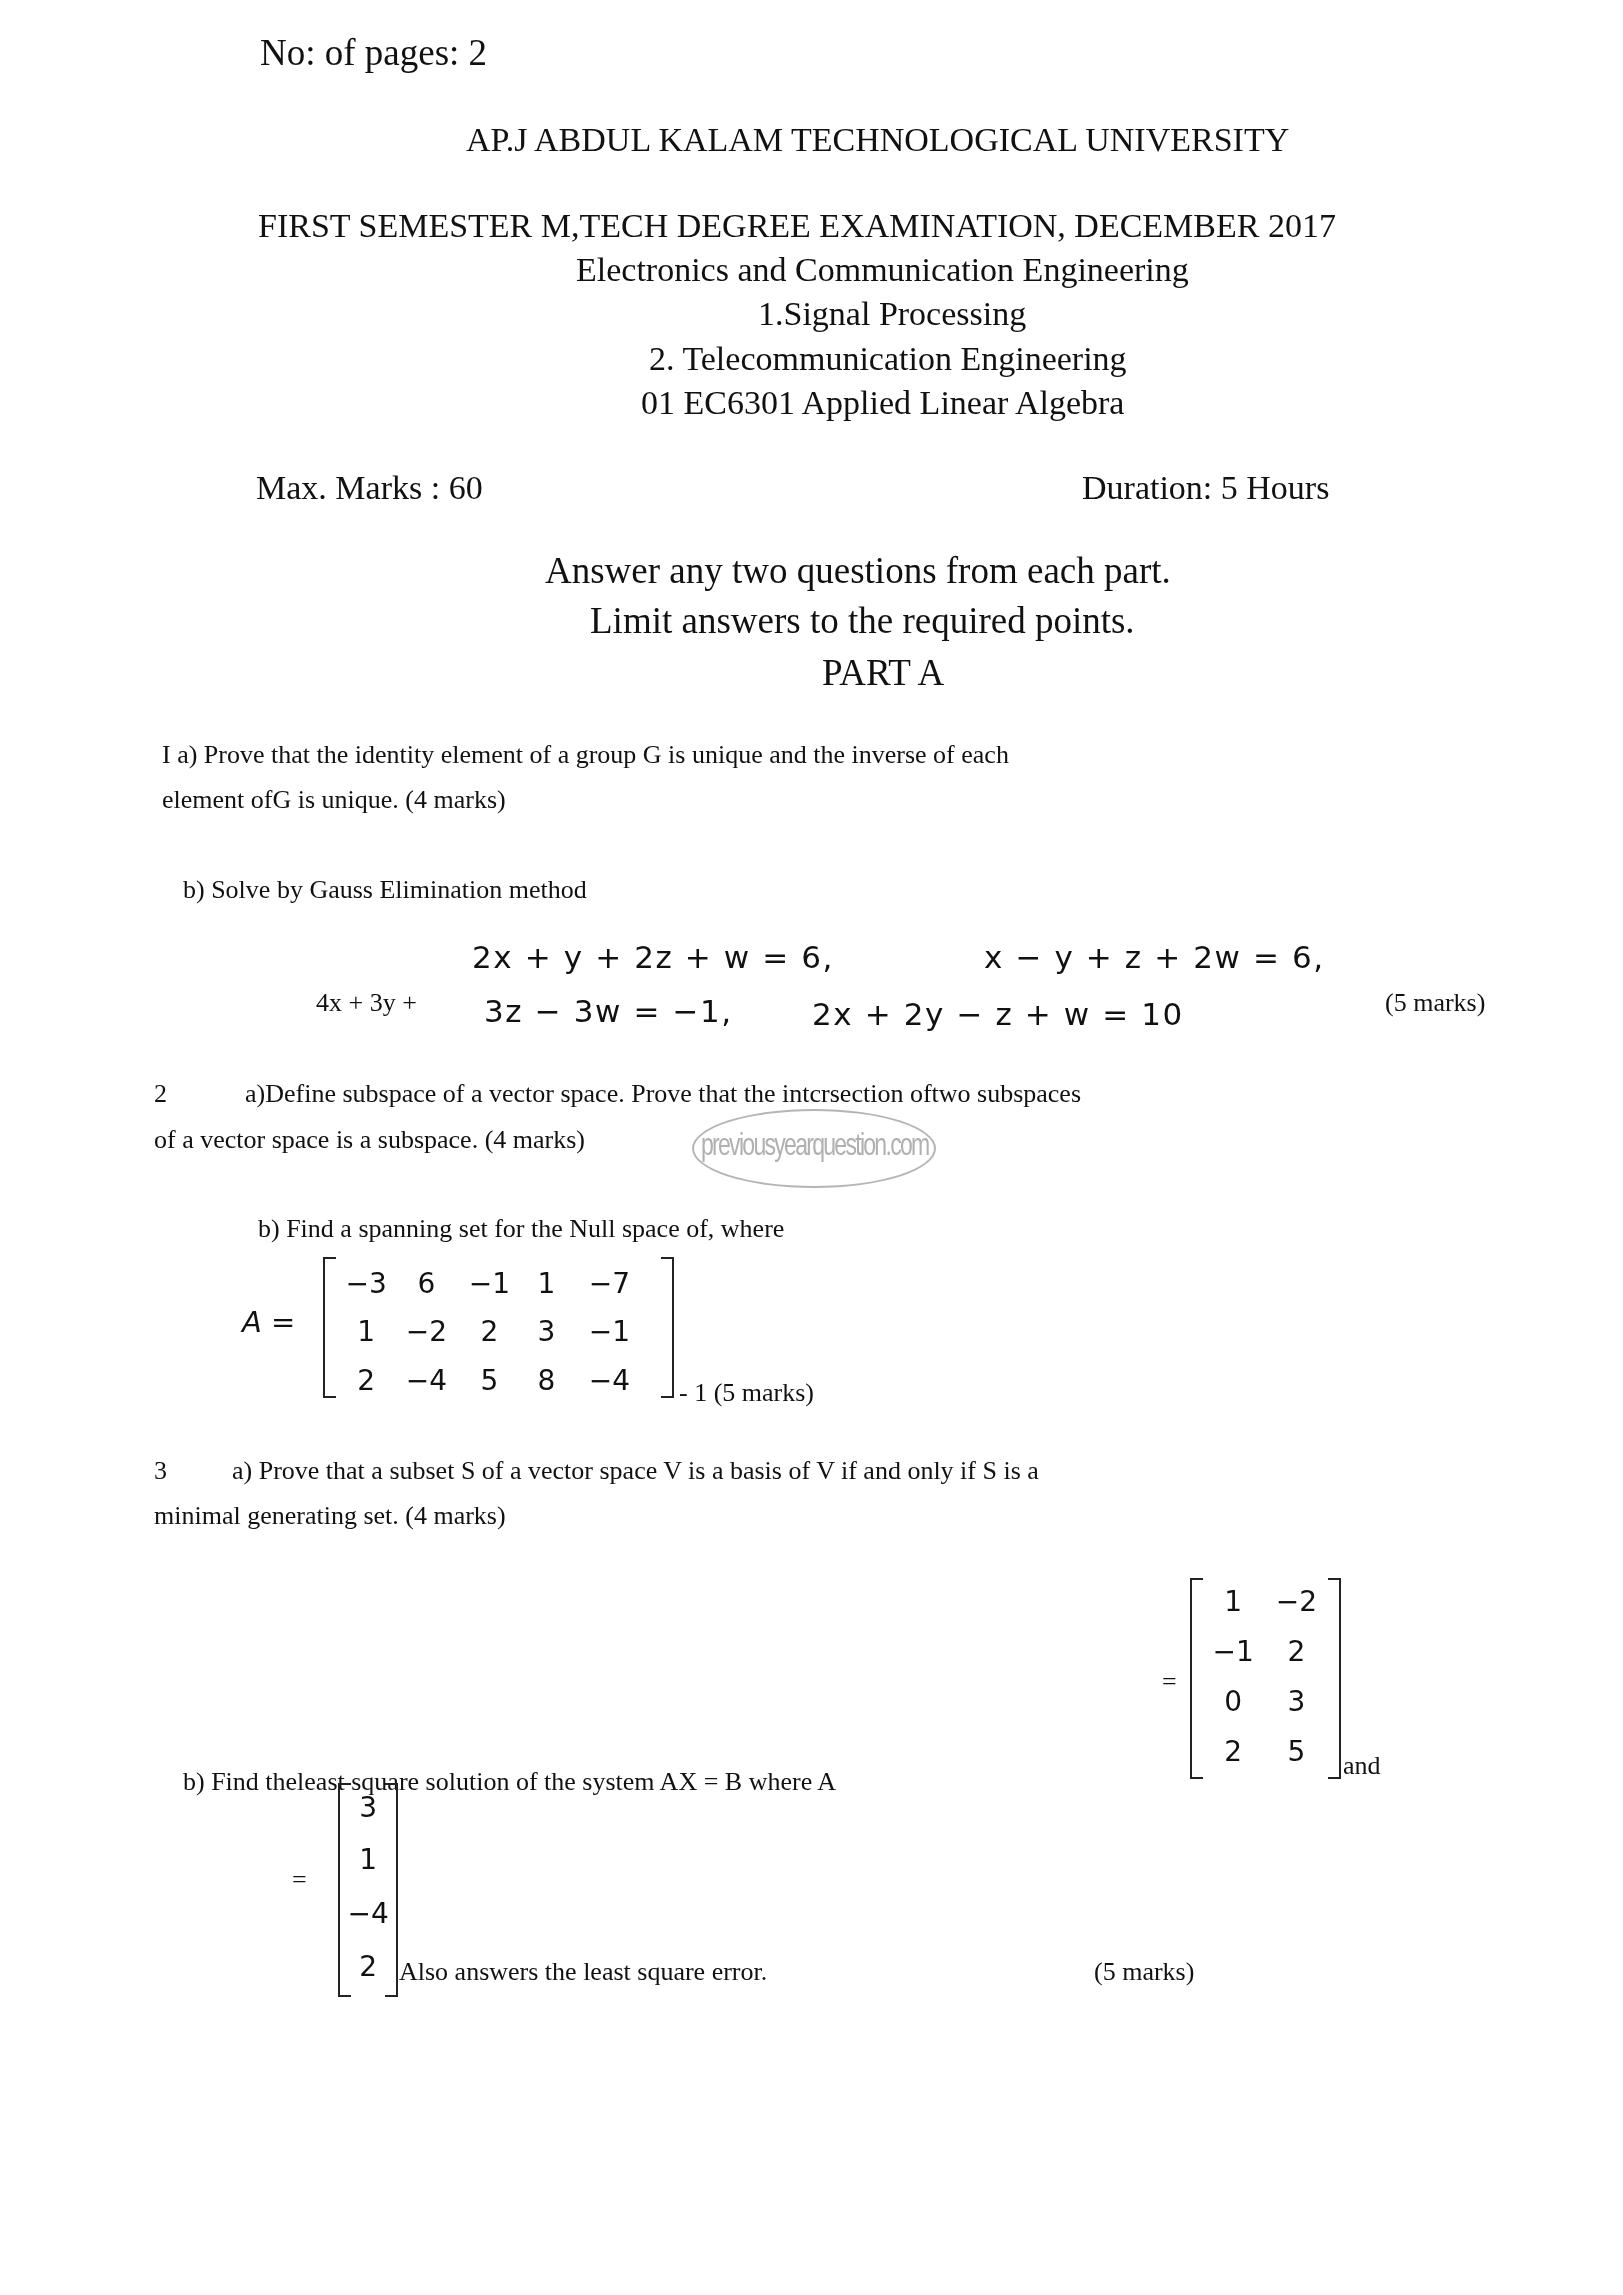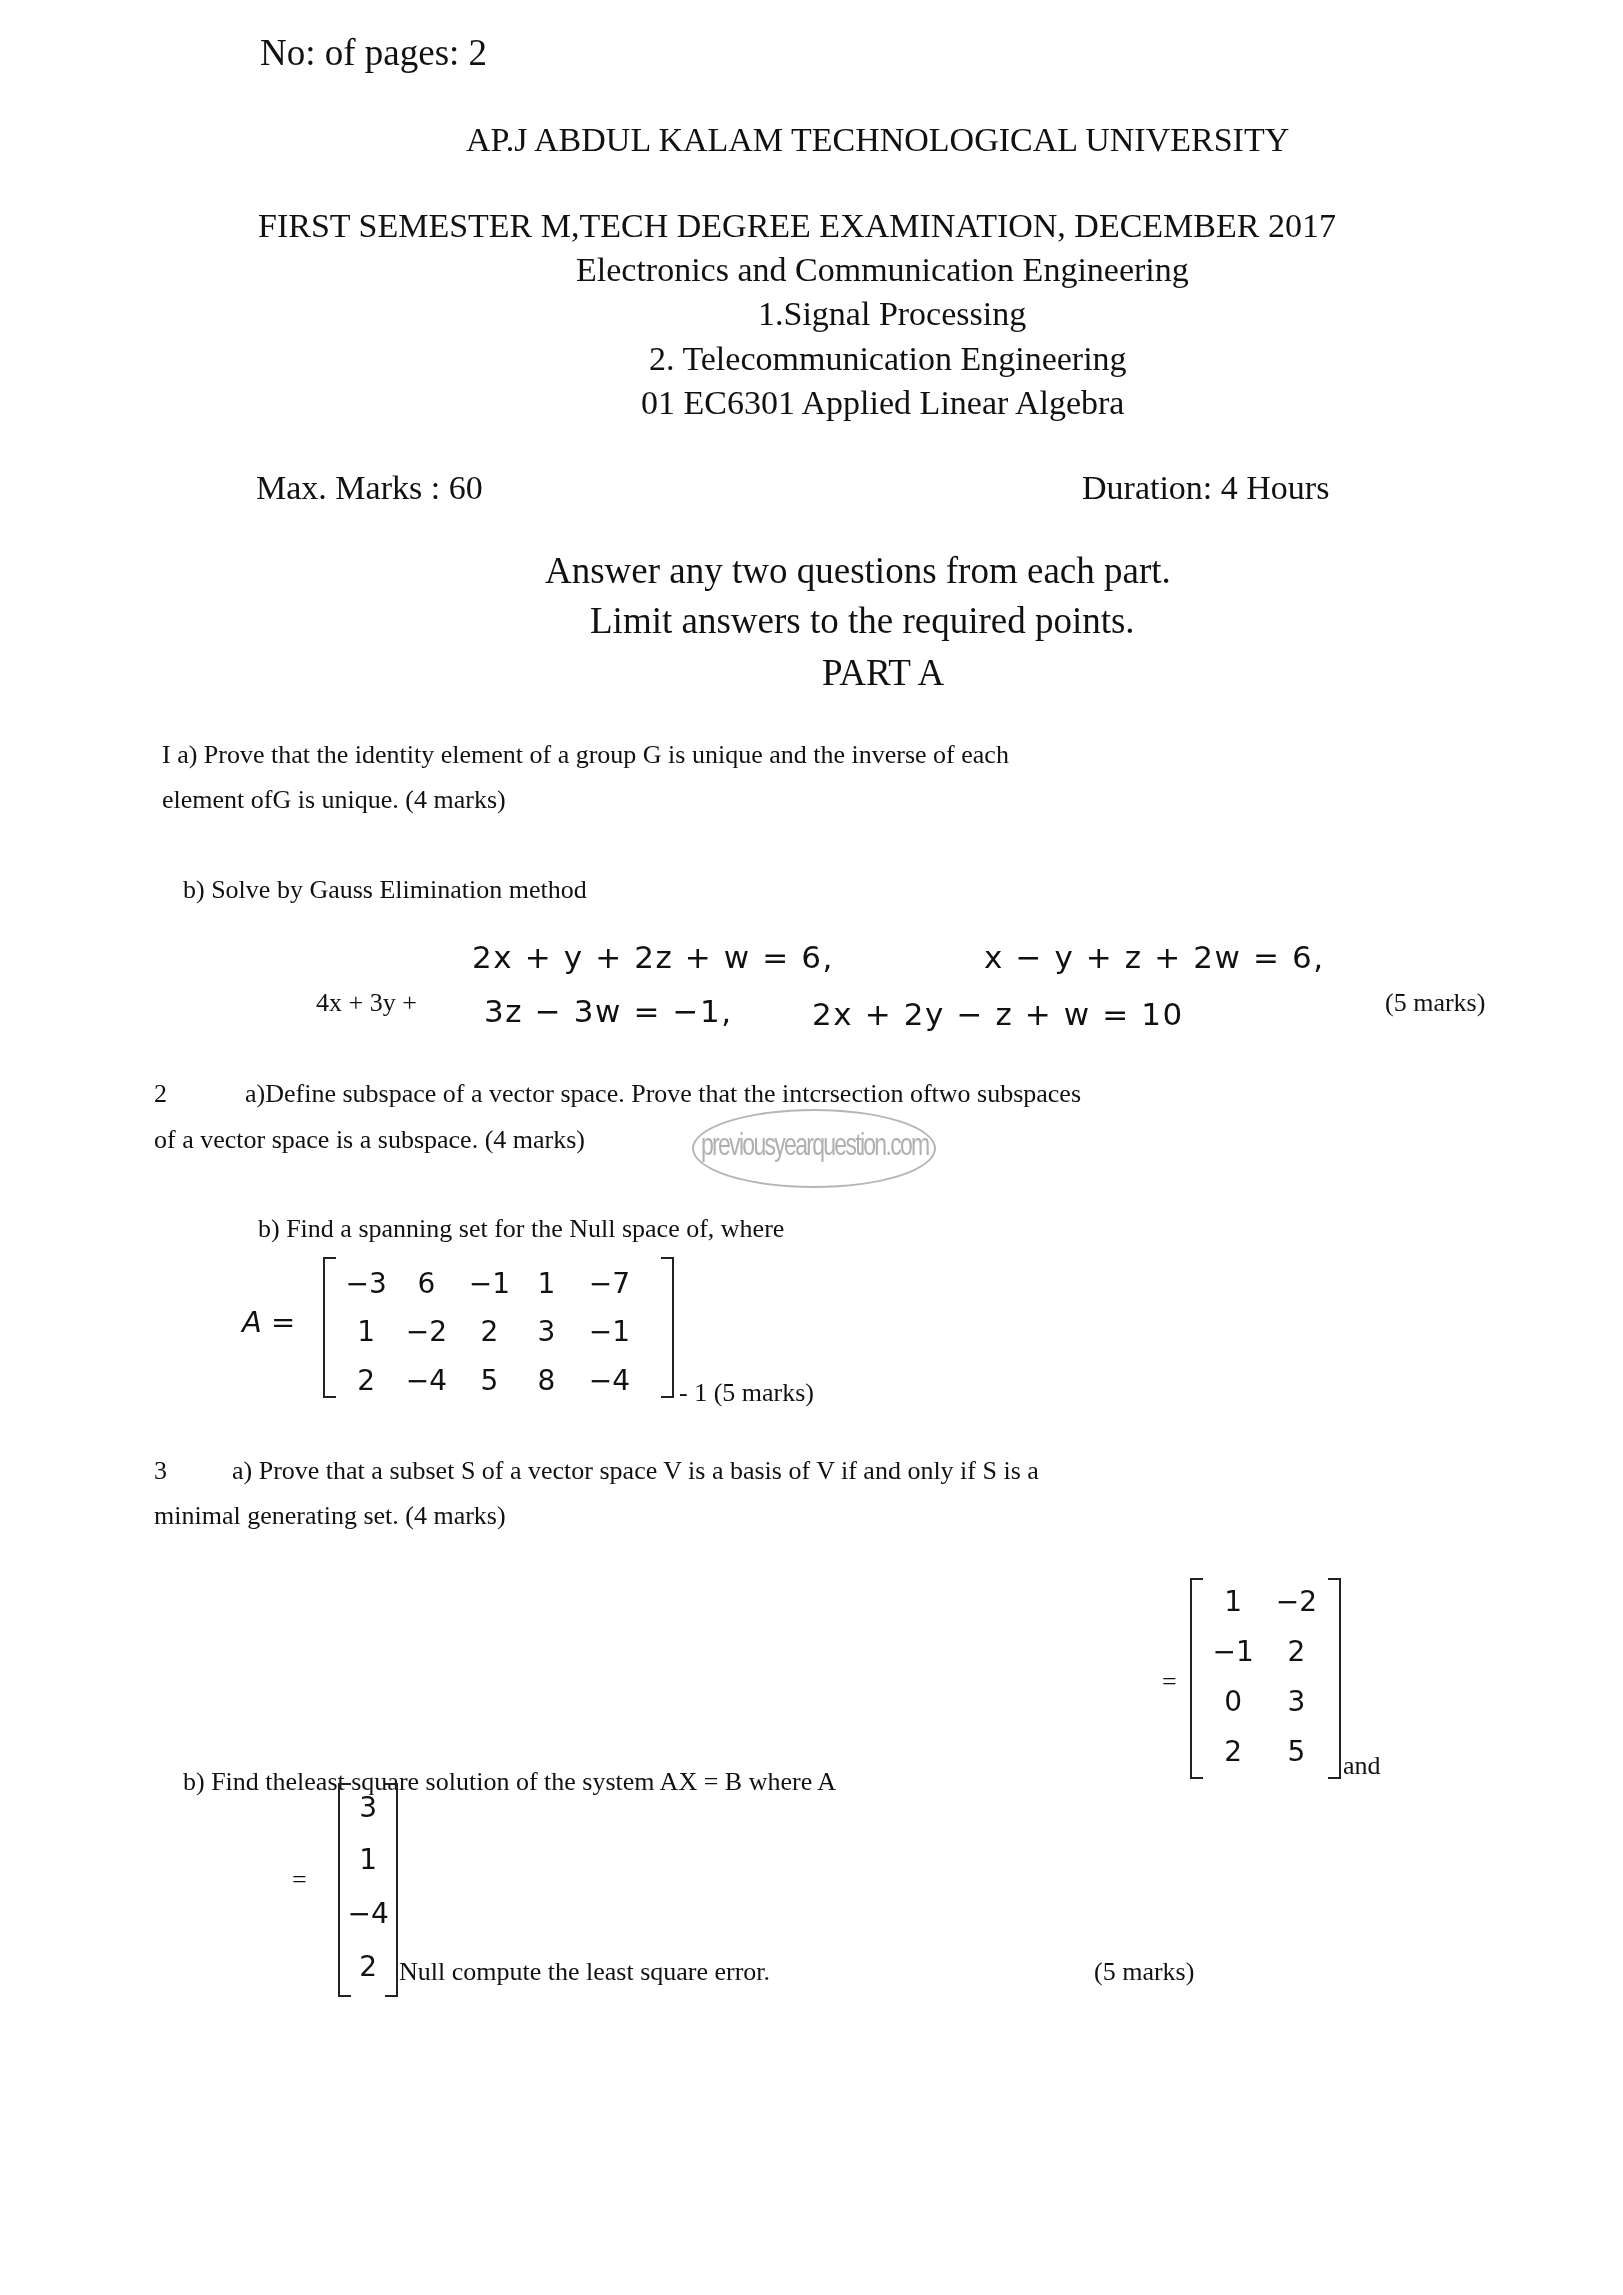--- a/index.html
+++ b/index.html
@@ -24,21 +24,21 @@
 <body>
 
 <div class="t serif46" style="left:260px; top:34px;">No: of pages: 2</div>
 <div class="t serif42" style="left:466px; top:123px;">AP.J ABDUL KALAM TECHNOLOGICAL UNIVERSITY</div>
 <div class="t serif42" style="left:258px; top:209px;">FIRST SEMESTER M,TECH DEGREE EXAMINATION, DECEMBER 2017</div>
 <div class="t serif42" style="left:576px; top:253px;">Electronics and Communication Engineering</div>
 <div class="t serif42" style="left:758px; top:297px;">1.Signal Processing</div>
 <div class="t serif42" style="left:649px; top:342px;">2. Telecommunication Engineering</div>
 <div class="t serif42" style="left:641px; top:386px;">01 EC6301 Applied Linear Algebra</div>
 <div class="t serif42" style="left:256px; top:471px;">Max. Marks : 60</div>
-<div class="t serif42" style="left:1082px; top:471px;">Duration: 4 Hours</div>
+<div class="t serif42" style="left:1082px; top:471px;">Duration: 5 Hours</div>
 
 <div class="t serif46" style="left:545px; top:552px;">Answer any two questions from each part.</div>
 <div class="t serif46" style="left:590px; top:602px;">Limit answers to the required points.</div>
 <div class="t serif46" style="left:822px; top:654px;">PART A</div>
 
 <div>
   <div class="t serif44" style="left:162px; top:742px;">I a) Prove that the identity element of a group G is unique and the inverse of each</div>
   <div class="t serif44" style="left:162px; top:787px;">element ofG is unique. (4 marks)</div>
   <div class="t serif44" style="left:183px; top:877px;">b) Solve by Gauss Elimination method</div>
   <div class="t math" style="left:472px; top:925px;">2x + y + 2z + w = 6,</div>
@@ -105,16 +105,16 @@
 
   <div class="t serif44" style="left:292px; top:1867px;">=</div>
   <div class="matrix" id="matrix-q3b" style="left:338px; top:1783px; width:60px; height:214px;">
     <div class="bracket l"></div>
     <div class="bracket r"></div>
   <div class="cell" style="left: 1.6px; top: 8px;">3</div>
       <div class="cell" style="left: 1.6px; top: 60px;">1</div>
       <div class="cell" style="left: 1.6px; top: 114px;">−4</div>
       <div class="cell" style="left: 1.6px; top: 167px;">2</div>
     </div>
-  <div class="t serif44" style="left:399px; top:1959px;">Null compute the least square error.</div>
+  <div class="t serif44" style="left:399px; top:1959px;">Also answers the least square error.</div>
   <div class="t serif44" style="left:1094px; top:1959px;">(5 marks)</div>
 </div>
 
 
 </body></html>

